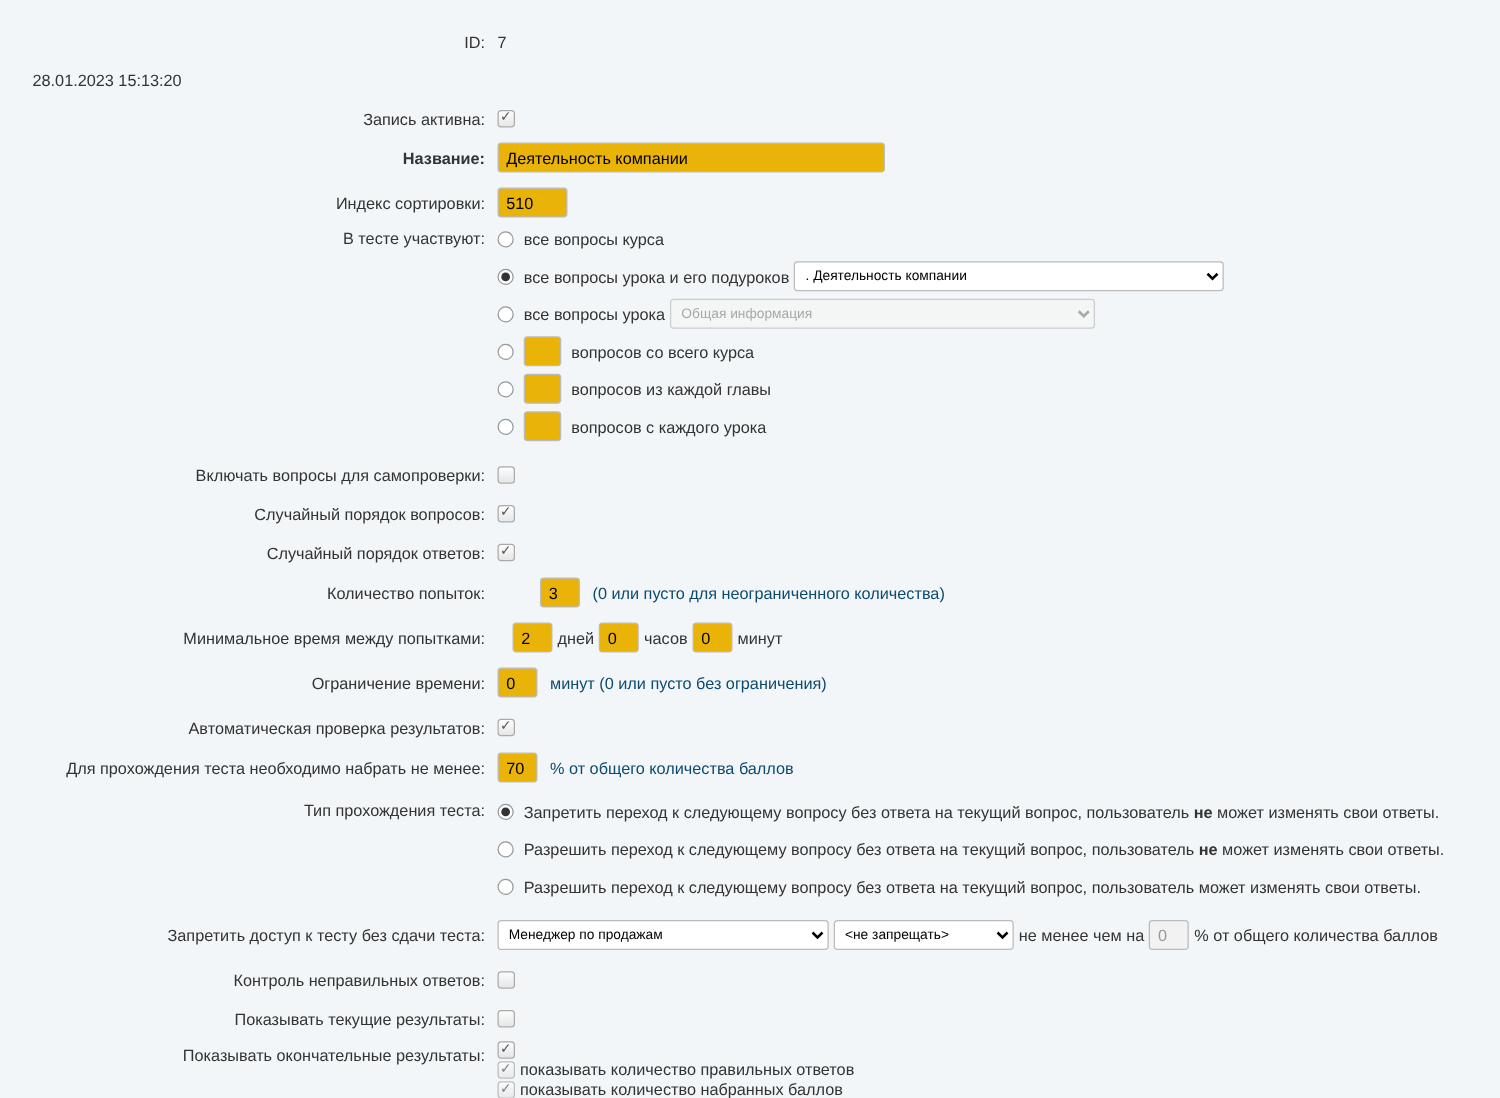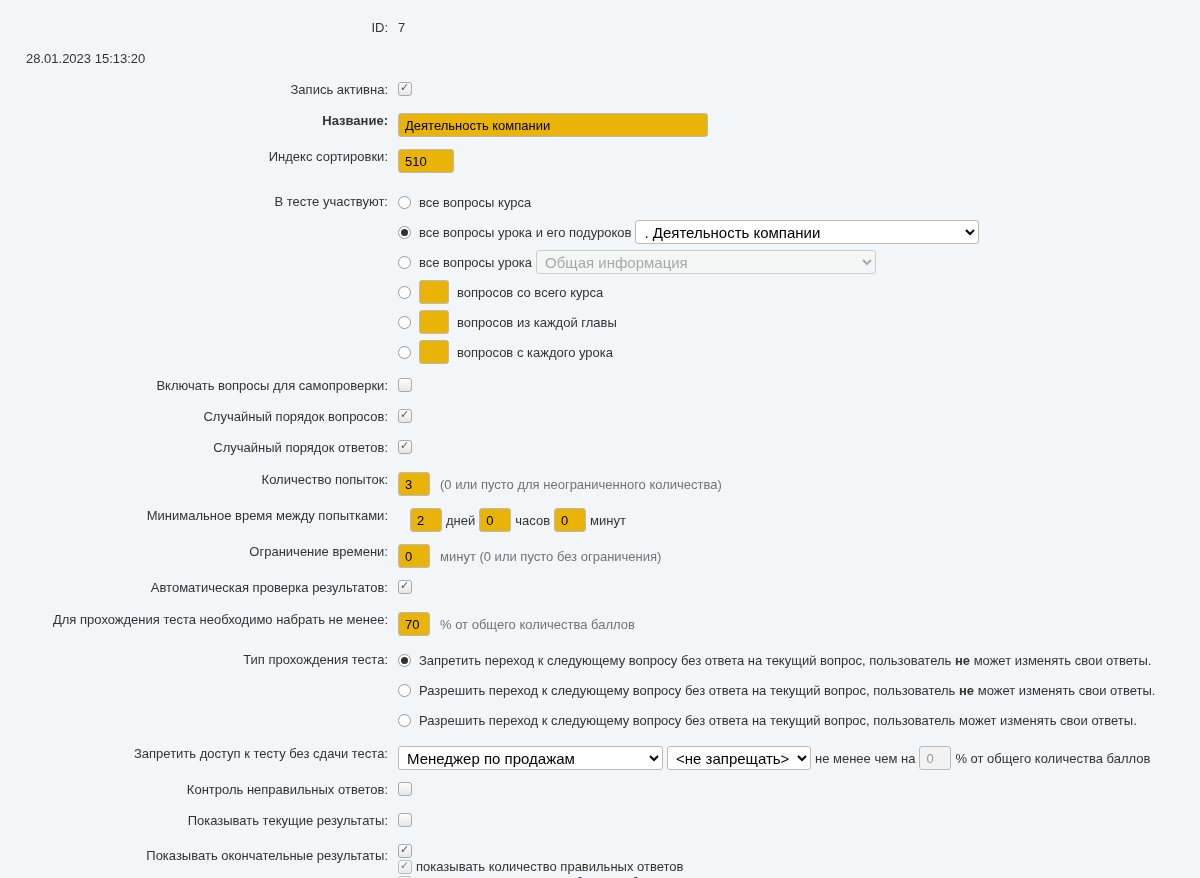--- a/index.html
+++ b/index.html
@@ -14,21 +14,21 @@
   .page {
     width: 1200px;
     padding: 20px 26px 40px 26px;
   }
   .row {
     display: flex;
     align-items: flex-start;
     margin-bottom: 5px;
     min-height: 26px;
   }
-  .row.singleline { align-items: flex-start; }
+  .row.singleline { align-items: center; }
   .label-col {
     width: 372px;
     flex-shrink: 0;
     text-align: right;
     padding-right: 10px;
     padding-top: 4px;
     color: #333;
   }
   .row.singleline .label-col { padding-top: 0; }
   .value-col {
@@ -87,38 +87,38 @@
   }
   input.text.w-wide { width: 310px; }
   input.text.w-60 { width: 56px; }
   input.text.w-35 { width: 32px; }
   input.text.w-30 { width: 30px; }
   input.text[disabled] { background: #f2f2f2; color: #999; }
   select.sel {
     border: 1px solid #bbb;
     border-radius: 3px;
     padding: 2px 4px;
-    font-size: 15px;
+    font-size: 11px;
     background: #fff;
     height: 24px;
   }
   select.sel.w-lesson { width: 344px; }
   select.sel.w-chapter { width: 340px; }
   select.sel.w-prereq1 { width: 265px; }
   select.sel.w-prereq2 { width: 144px; }
   select.sel[disabled] { background: #f6f6f6; color: #888; }
   .radio-line {
     display: flex;
     align-items: center;
     margin-bottom: 6px;
     min-height: 24px;
   }
   .radio-line .text { margin: 0 4px; }
   .radio-line input.text.w-30 { margin: 0 4px; }
-  .hint { color: #737373; margin-left: 6px; }
+  .hint { color: #0c4a6e; margin-left: 6px; }
   .gap4 > * { margin-right: 4px; }
   .sub-check-line {
     display: flex;
     align-items: center;
     margin-top: 1px;
   }
   .sub-check-line span { margin-left: 4px; }
   .ne-b { font-weight: bold; }
 </style>
 </head>
@@ -146,21 +146,21 @@
       </div>
   </div>
 
   <div class="row singleline" style="margin-top:4px;margin-bottom:10px;">
     <div class="label-col bold">Название:</div>
     <div class="value-col">
         <input class="text w-wide" value="Деятельность компании" style="">
       </div>
   </div>
 
-  <div class="row singleline" style="margin-bottom:15px;">
+  <div class="row singleline" style="margin-bottom:4px;">
     <div class="label-col">Индекс сортировки:</div>
     <div class="value-col">
         <input class="text w-60" value="510" style="">
       </div>
   </div>
 
   <div class="row">
     <div class="label-col">В тесте участвуют:</div>
     <div class="value-col column">
       <div class="radio-line">
@@ -213,21 +213,21 @@
       </div>
   </div>
 
   <div class="row singleline">
     <div class="label-col">Случайный порядок ответов:</div>
     <div class="value-col">
         <input type="checkbox" class="check" checked="" style="">
       </div>
   </div>
 
-  <div class="row singleline" style="margin-top:6px;margin-bottom:10px;">
+  <div class="row singleline" style="margin-top:6px;margin-bottom:10px;gap:34px;">
     <div class="label-col">Количество попыток:</div>
     <div class="value-col gap4">
       <input class="text w-35" value="3" style="">
       <span class="hint">(0 или пусто для неограниченного количества)</span>
     </div>
   </div>
 
   <div class="row singleline" style="margin-bottom:10px;gap:12px;">
     <div class="label-col">Минимальное время между попытками:</div>
     <div class="value-col gap4">

